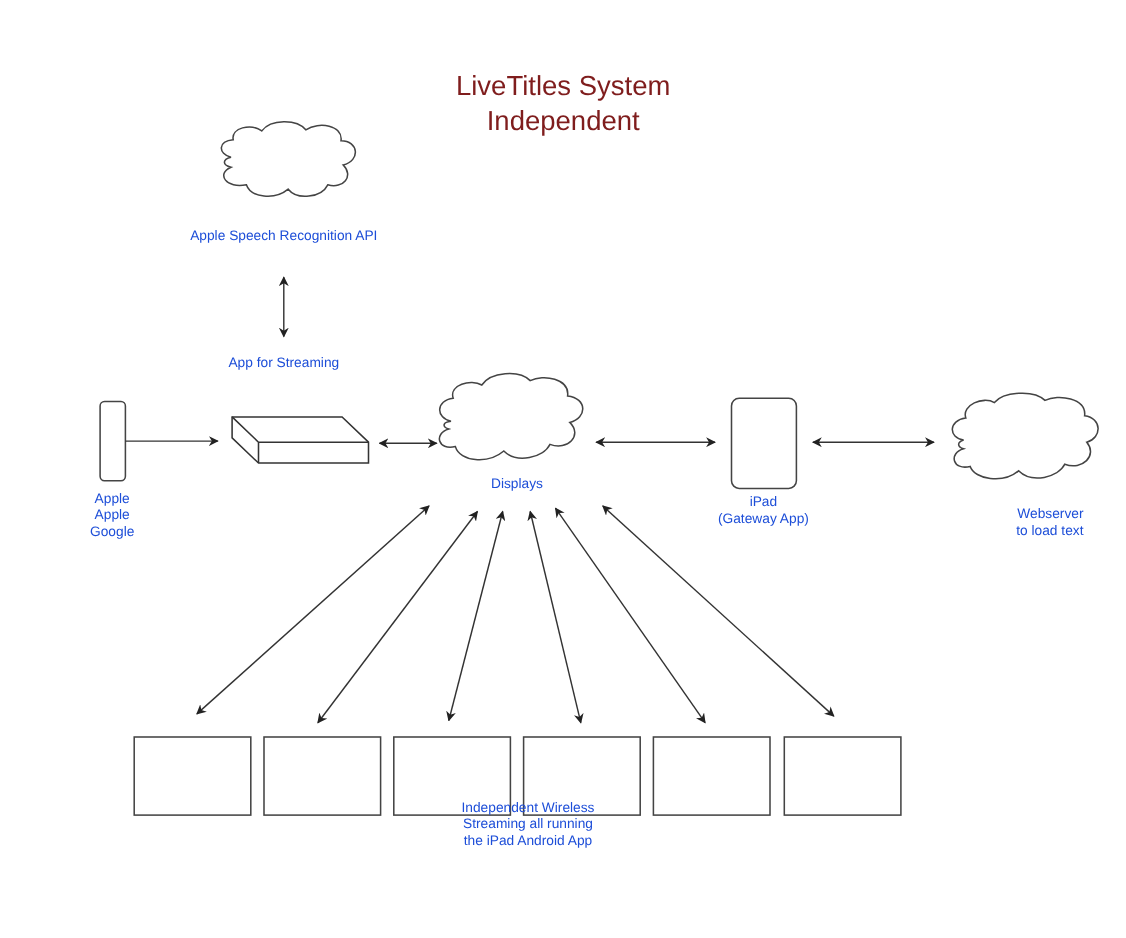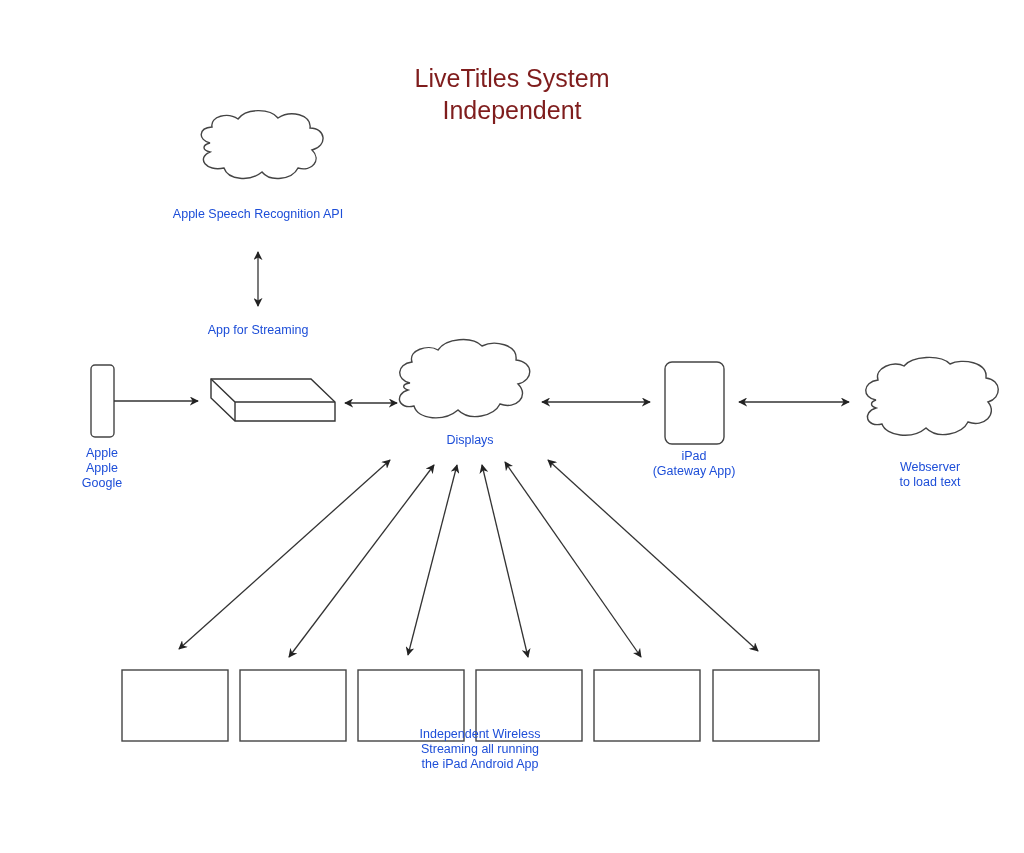--- a/index.html
+++ b/index.html
@@ -87,21 +87,21 @@
 
 <div class="lbl" style="left:420px; width:100px; top:433px;">
   <div>Displays</div>
 </div>
 
 <div class="lbl" style="left:634px; width:120px; top:449px;">
   <div>iPad</div>
   <div>(Gateway App)</div>
 </div>
 
-<div class="lbl" style="left:875px; width:110px; top:460px;">
+<div class="lbl" style="left:875px; width:110px; top:460px;text-align:right;">
   <div>Webserver</div>
   <div>to load text</div>
 </div>
 
 <div class="lbl" style="left:380px; width:200px; top:727px;">
   <div>Independent Wireless</div>
   <div>Streaming all running</div>
   <div>the iPad Android App</div>
 </div>
 

